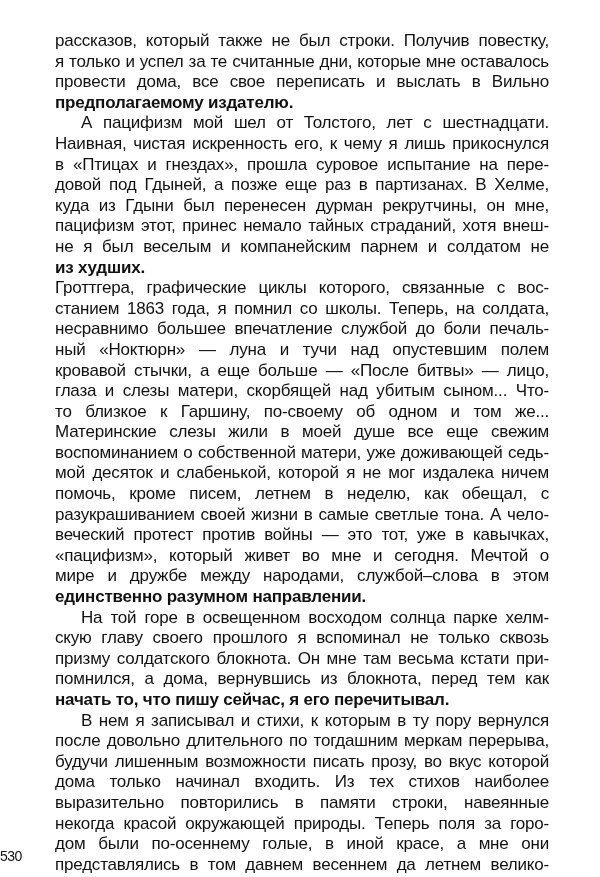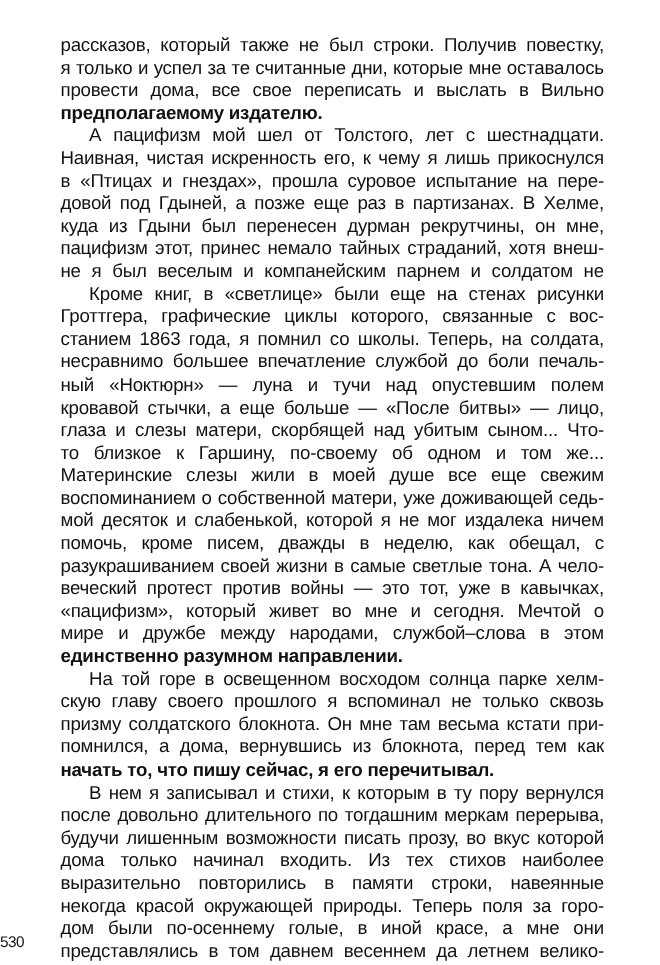--- a/index.html
+++ b/index.html
@@ -48,35 +48,35 @@
   </div>
 
   <div>
     <span class="line indent">А пацифизм мой шел от Толстого, лет с шестнадцати.</span>
     <span class="line">Наивная, чистая искренность его, к чему я лишь прикоснулся</span>
     <span class="line">в «Птицах и гнездах», прошла суровое испытание на пере-</span>
     <span class="line">довой под Гдыней, а позже еще раз в партизанах. В Хелме,</span>
     <span class="line">куда из Гдыни был перенесен дурман рекрутчины, он мне,</span>
     <span class="line">пацифизм этот, принес немало тайных страданий, хотя внеш-</span>
     <span class="line">не я был веселым и компанейским парнем и солдатом не</span>
+    <span class="line last">из худших.</span>
   </div>
 
   <div>
-    <span class="line indent">Кроме книг, в «светлице» были еще на стенах рисунки</span>
     <span class="line">Гроттгера, графические циклы которого, связанные с вос-</span>
     <span class="line">станием 1863 года, я помнил со школы. Теперь, на солдата,</span>
     <span class="line">несравнимо большее впечатление службой до боли печаль-</span>
     <span class="line">ный «Ноктюрн» — луна и тучи над опустевшим полем</span>
     <span class="line">кровавой стычки, а еще больше — «После битвы» — лицо,</span>
     <span class="line">глаза и слезы матери, скорбящей над убитым сыном... Что-</span>
     <span class="line">то близкое к Гаршину, по-своему об одном и том же...</span>
     <span class="line">Материнские слезы жили в моей душе все еще свежим</span>
     <span class="line">воспоминанием о собственной матери, уже доживающей седь-</span>
     <span class="line">мой десяток и слабенькой, которой я не мог издалека ничем</span>
-    <span class="line">помочь, кроме писем, дважды в неделю, как обещал, с</span>
+    <span class="line">помочь, кроме писем, летнем в неделю, как обещал, с</span>
     <span class="line">разукрашиванием своей жизни в самые светлые тона. А чело-</span>
     <span class="line">веческий протест против войны — это тот, уже в кавычках,</span>
     <span class="line">«пацифизм», который живет во мне и сегодня. Мечтой о</span>
     <span class="line">мире и дружбе между народами, службой–слова в этом</span>
     <span class="line last">единственно разумном направлении.</span>
   </div>
 
   <div>
     <span class="line indent">На той горе в освещенном восходом солнца парке хелм-</span>
     <span class="line">скую главу своего прошлого я вспоминал не только сквозь</span>

